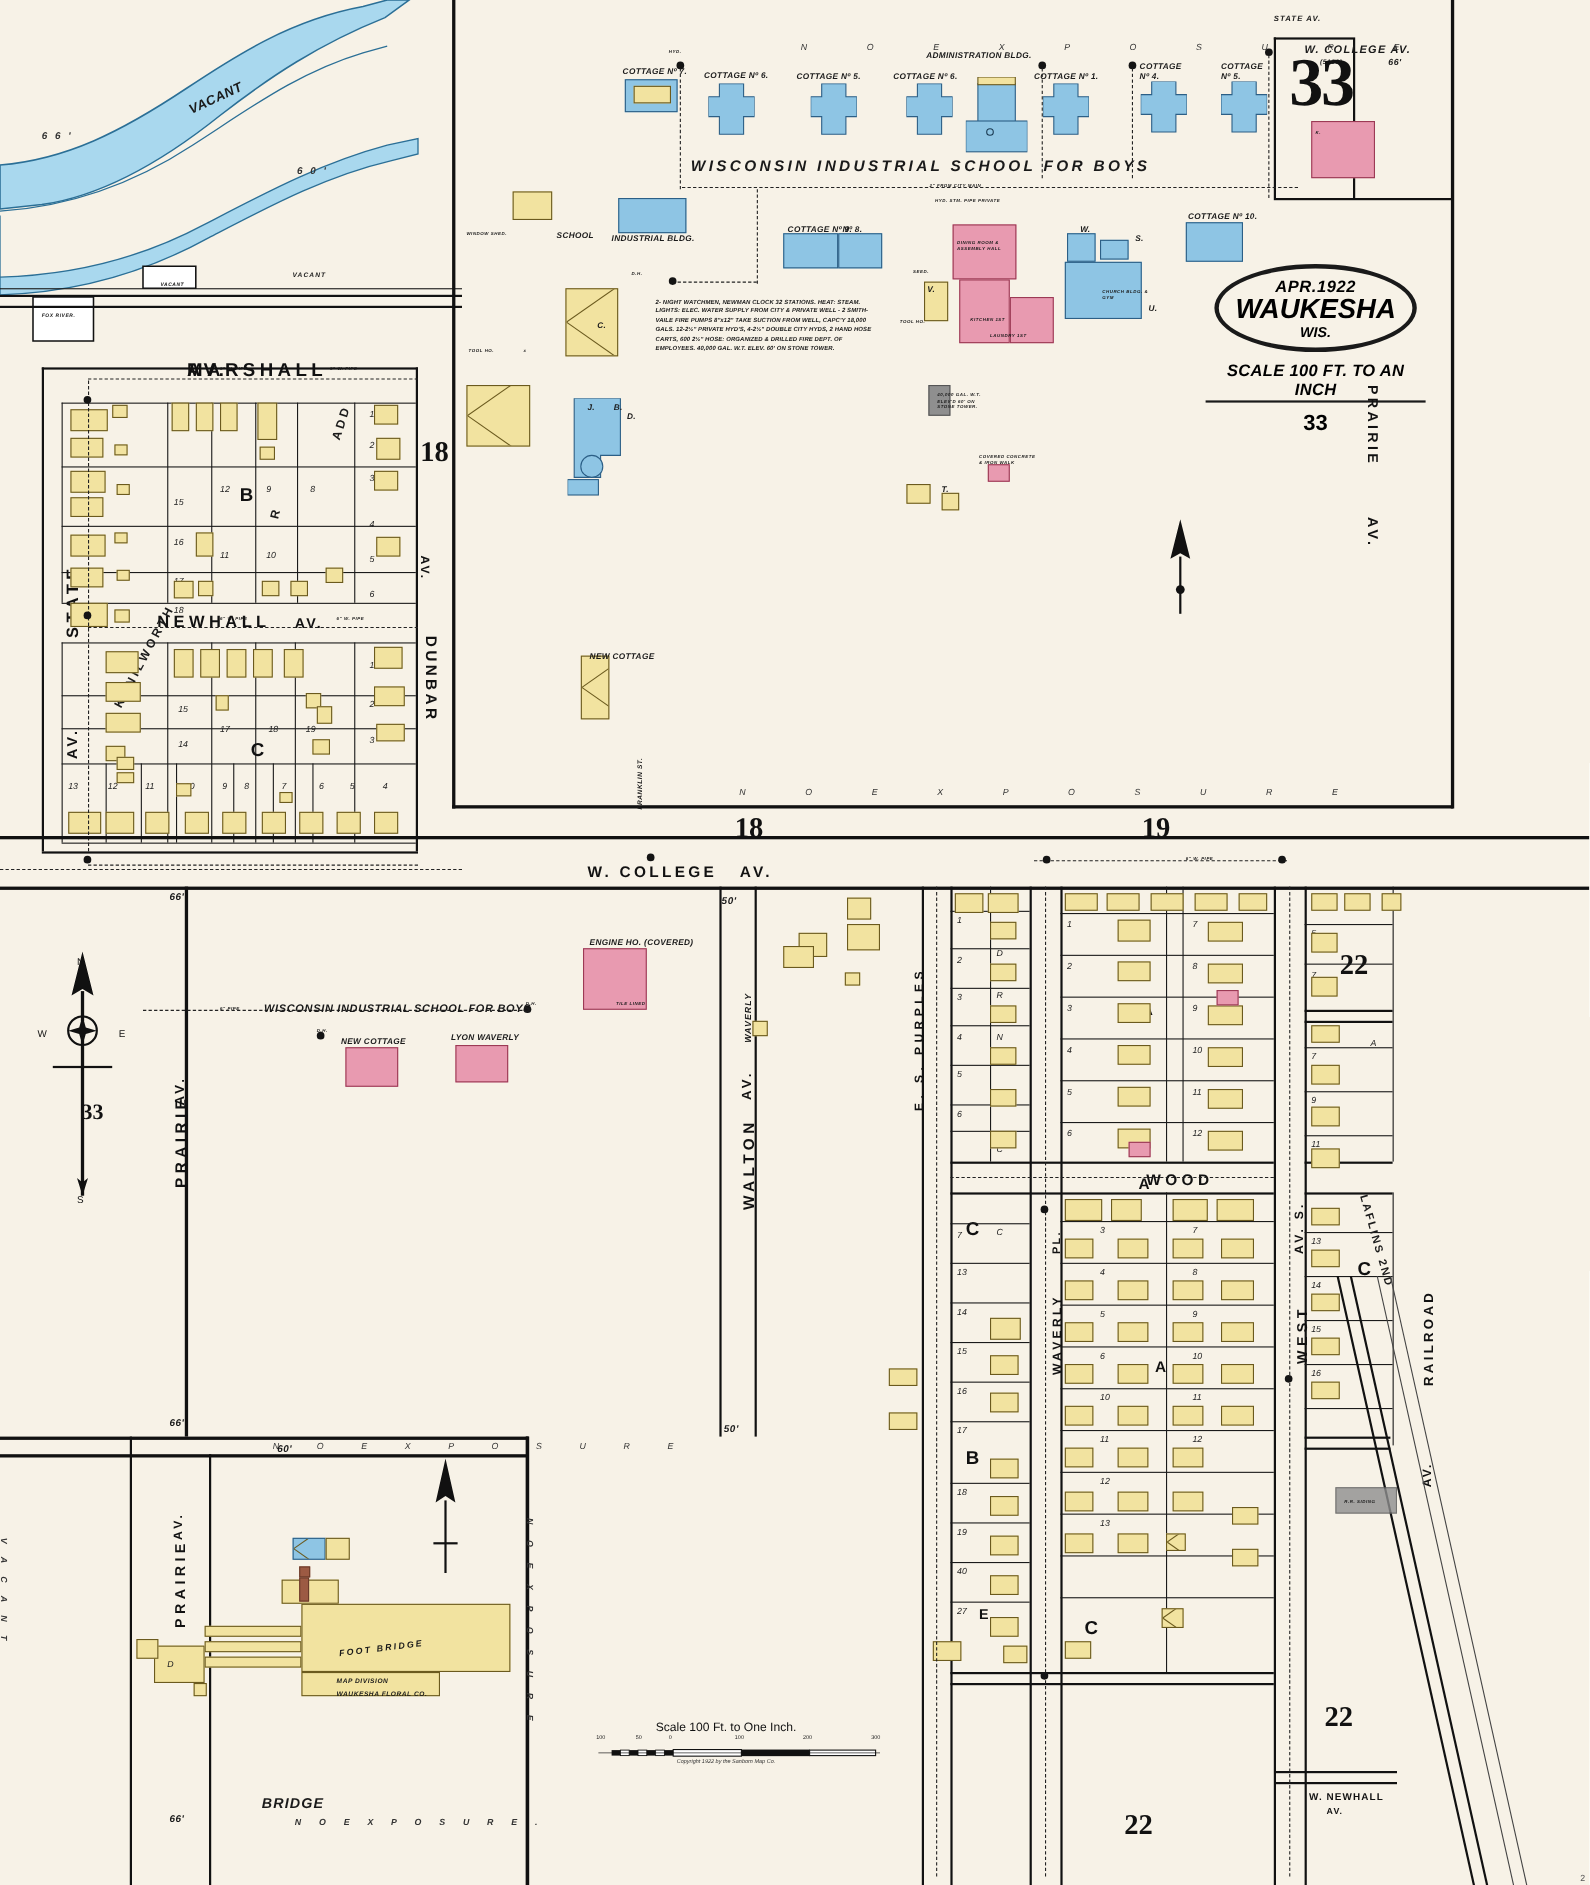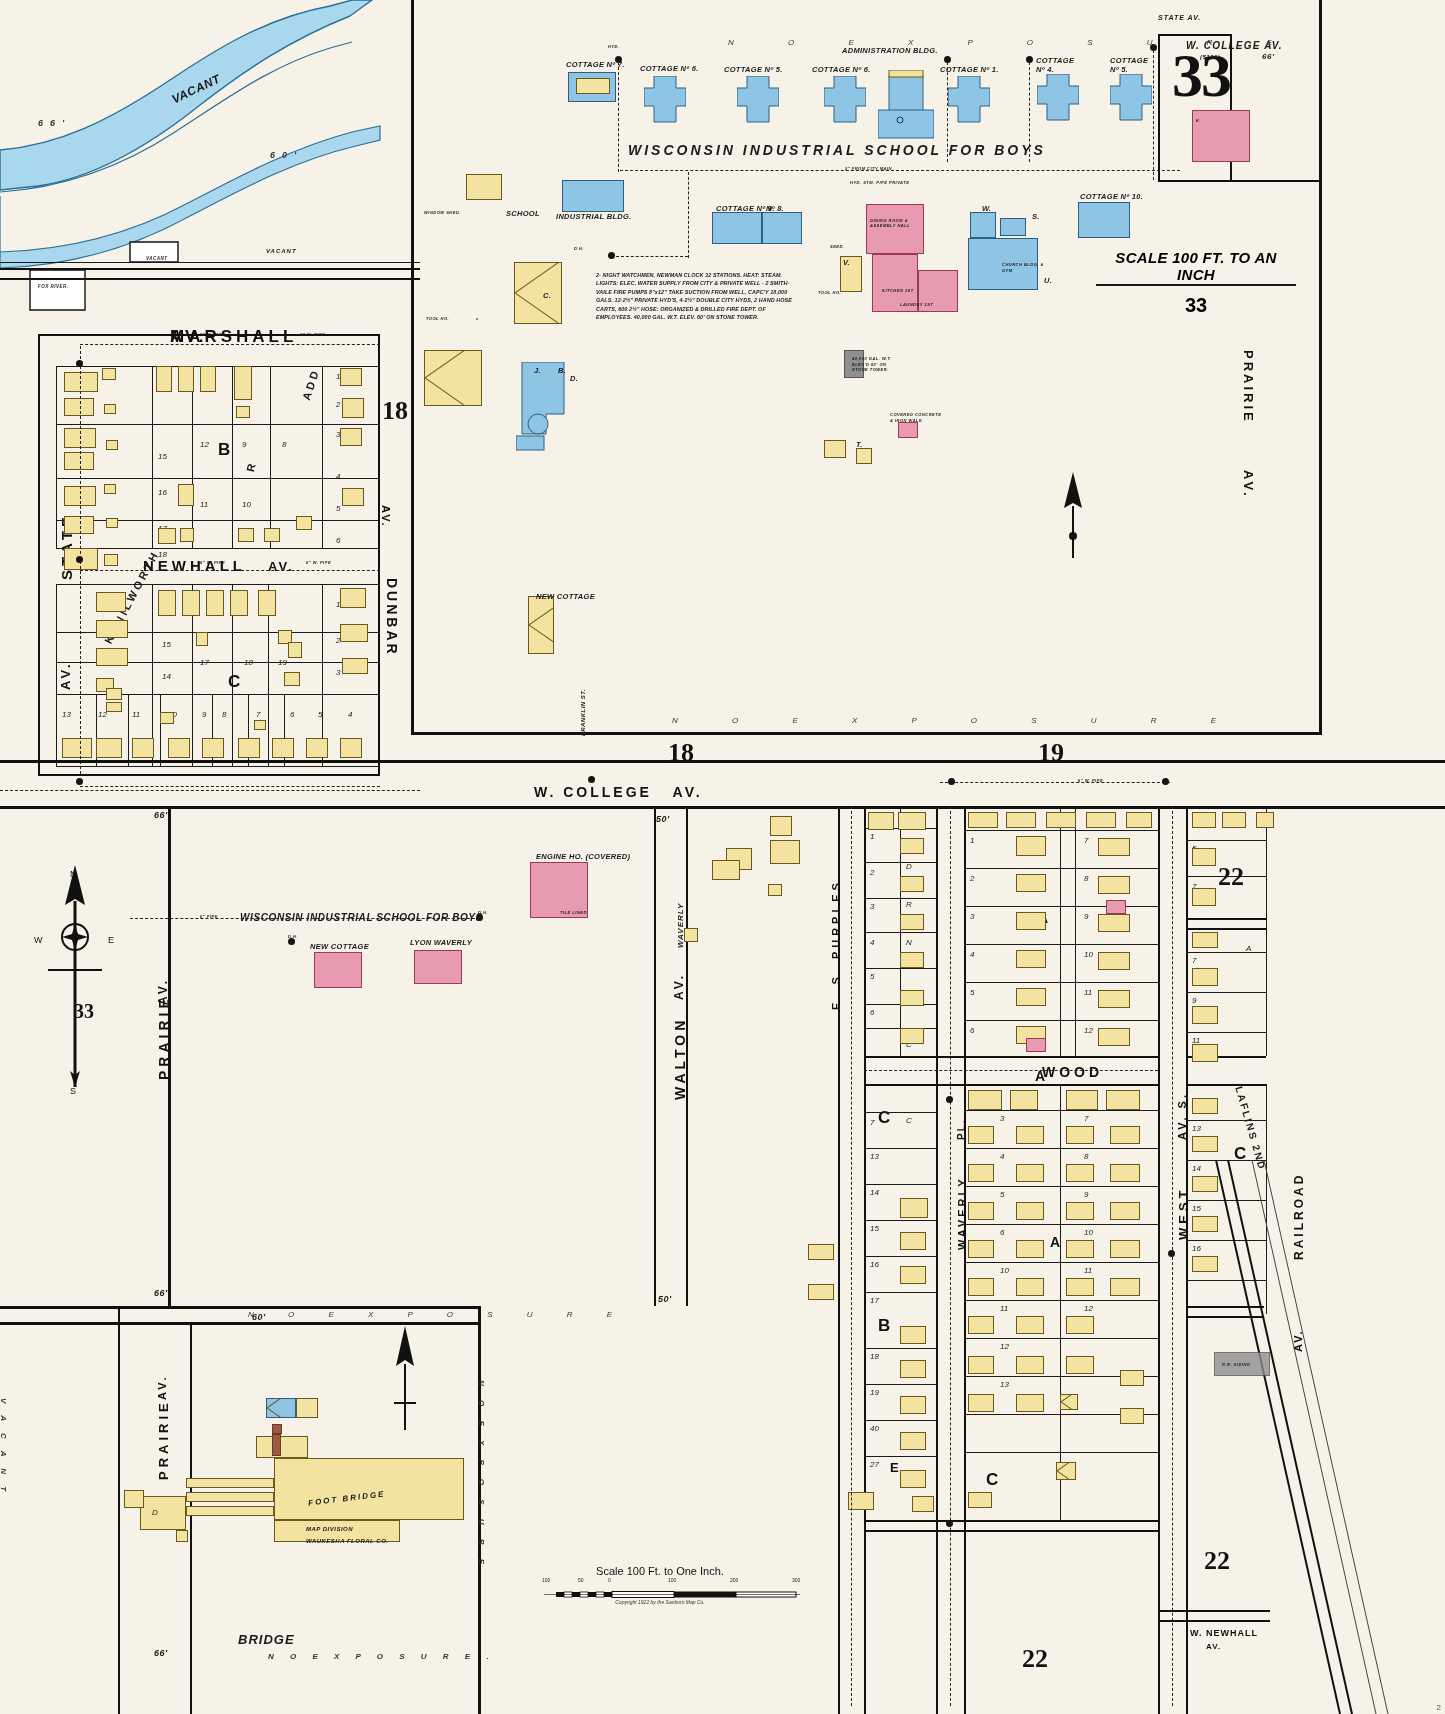--- a/index.html
+++ b/index.html
@@ -230,20 +230,25 @@
   <div class="lbl hand xtiny" style="left:574px;top:246px;">D.H.</div>
   <div class="hyd" style="left:608px;top:252px;"></div>
   <div class="dash" style="left:616px;top:256px;width:72px;"></div>
   <div class="dashv" style="left:688px;top:172px;height:86px;"></div>
 
   <div id="fire-notes">2- NIGHT WATCHMEN, NEWMAN CLOCK 32 STATIONS. HEAT: STEAM. LIGHTS: ELEC. WATER SUPPLY FROM CITY &amp; PRIVATE WELL - 2 SMITH-VAILE FIRE PUMPS 8"x12" TAKE SUCTION FROM WELL, CAPC'Y 18,000 GALS. 12-2½" PRIVATE HYD'S, 4-2½" DOUBLE CITY HYDS, 2 HAND HOSE CARTS, 600 2½" HOSE: ORGANIZED &amp; DRILLED FIRE DEPT. OF EMPLOYEES. 40,000 GAL. W.T. ELEV. 60' ON STONE TOWER.</div>
 
   <div class="spaced" style="left:672px;top:716px;letter-spacing:26px;font-size:8px;">N O     E X P O S U R E</div>
 
   <div id="title-block">
+    <div id="cartouche">
+      <div id="cart-date">APR.1922</div>
+      <div id="cart-city">WAUKESHA</div>
+      <div id="cart-state">WIS.</div>
+    </div>
     <div id="scale-note">SCALE 100 FT. TO AN INCH</div>
     <div id="sheet-num-title">33</div>
   </div>
 
   <div class="lbl street" style="left:1256px;top:350px;transform:rotate(90deg);transform-origin:left top;font-size:13px;letter-spacing:3px;">PRAIRIE</div>
   <div class="lbl street" style="left:1256px;top:470px;transform:rotate(90deg);transform-origin:left top;font-size:13px;letter-spacing:3px;">AV.</div>
 
   <svg class="abs" style="left:1060px;top:472px;" width="30" height="90">
     <path d="M13 0 L22 36 L13 31 L4 36 Z" fill="#111"></path>
     <rect x="12" y="34" width="2" height="52" fill="#111"></rect>

